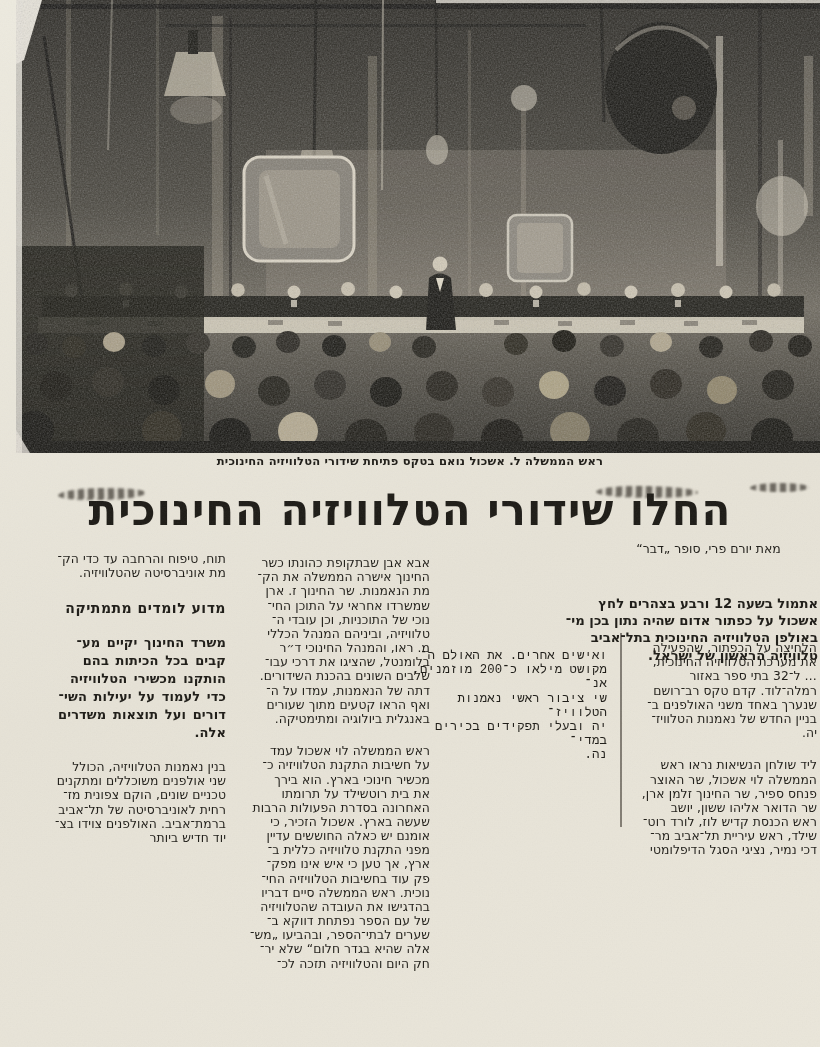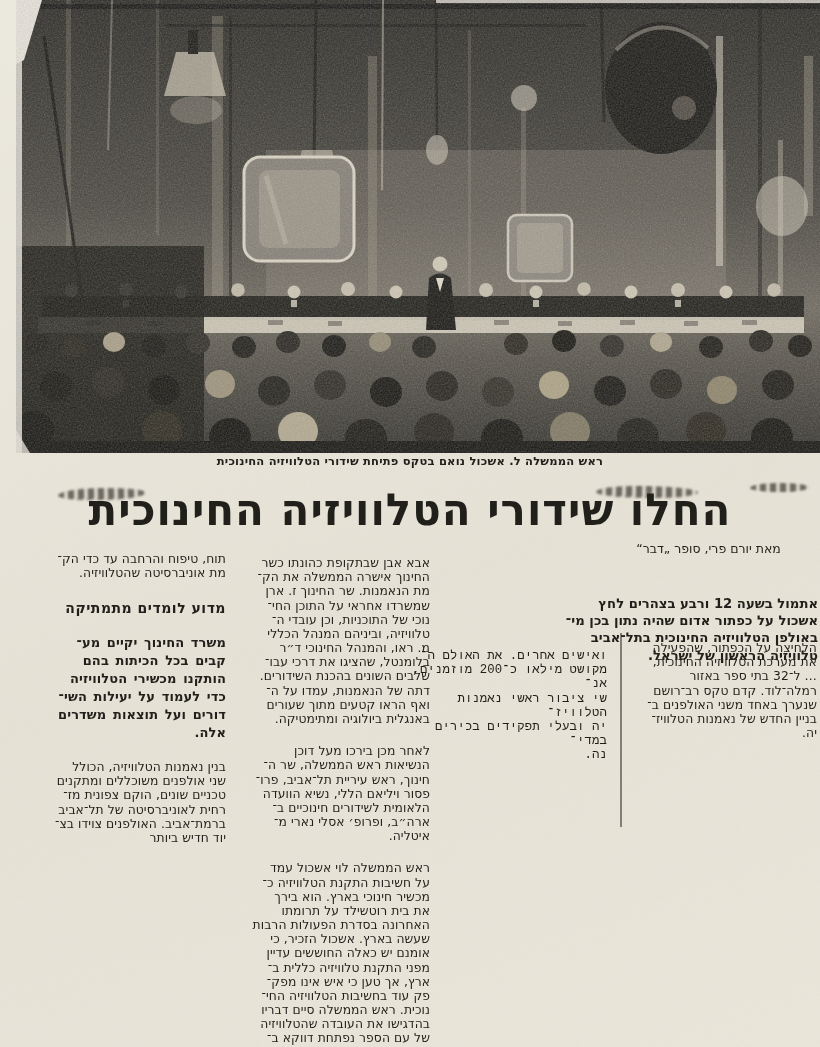--- a/index.html
+++ b/index.html
@@ -218,20 +218,27 @@
   <div class="col-divider"></div>
 
   <div class="col col-a">
     <p>הלחיצה על הכפתור, שהפעילה
 את מערכת הטלוויזיה החינוכית,
 … ל־32 בתי ספר באזור
 רמלה־לוד. קדם טקס רב־רושם
 שנערך באחד משני האולפנים ב־
 בניין החדש של נאמנות הטלוויז־
 יה.</p>
+    <p>ליד שולחן הנשיאות נראו ראש
+הממשלה לוי אשכול, שר האוצר
+פנחס ספיר, שר החינוך זלמן ארן,
+שר הדואר אליהו ששון, יושב
+ראש הכנסת קדיש לוז, לורד רוט־
+שילד, ראש עיריית תל־אביב מר־
+דכי נמיר, נציגי הסגל הדיפלומטי</p>
   </div>
 
   <div class="col col-b">
     <p>ואישים אחרים. את האולם ה־
 מקושט מילאו כ־200 מוזמנים, אנ־
 שי ציבור ראשי נאמנות הטלוויז־
 יה ובעלי תפקידים בכירים במדי־
 נה.</p>
   </div>
 
@@ -241,27 +248,20 @@
 מת הנאמנות. שר החינוך ז. ארן
 שמשרדו אחראי על התוכן החי־
 נוכי של התוכניות, וכן עובדי ה־
 טלוויזיה, וביניהם המנהל הכללי
 מ. ראו, והמנהל החינוכי ד״ר
 בלומנטל, שהציגו את דרכי עבו־
 שלבים השונים בהכנת השידורים.
 דתה של הנאמנות, עמדו על ה־
 ואף הראו קטעים מתוך שעורים
 באנגלית ביולוגיה ומתימטיקה.</p>
-    <p>לאחר מכן בירכו מעל דוכן
-הנשיאות ראש הממשלה, שר ה־
-חינוך, ראש עיריית תל־אביב, פרו־
-פסור ויליאם הללי, נשיא הוועדה
-הלאומית לשידורים חינוכיים ב־
-ארה״ב, ופרופ׳ אסלי נארי מ־
-איטליה.</p>
     <p>ראש הממשלה לוי אשכול עמד
 על חשיבות התקנת הטלוויזיה כ־
 מכשיר חינוכי בארץ. הוא בירך
 את בית רוטשילד על תרומתו
 האחרונה בסדרת הפעולות הרבות
 שעשה בארץ. אשכול הזכיר, כי
 אומנם יש כאלה החוששים עדיין
 מפני התקנת טלוויזיה כללית ב־
 ארץ, אך טען כי איש אינו מפק־
 פק עוד בחשיבות הטלוויזיה החי־

